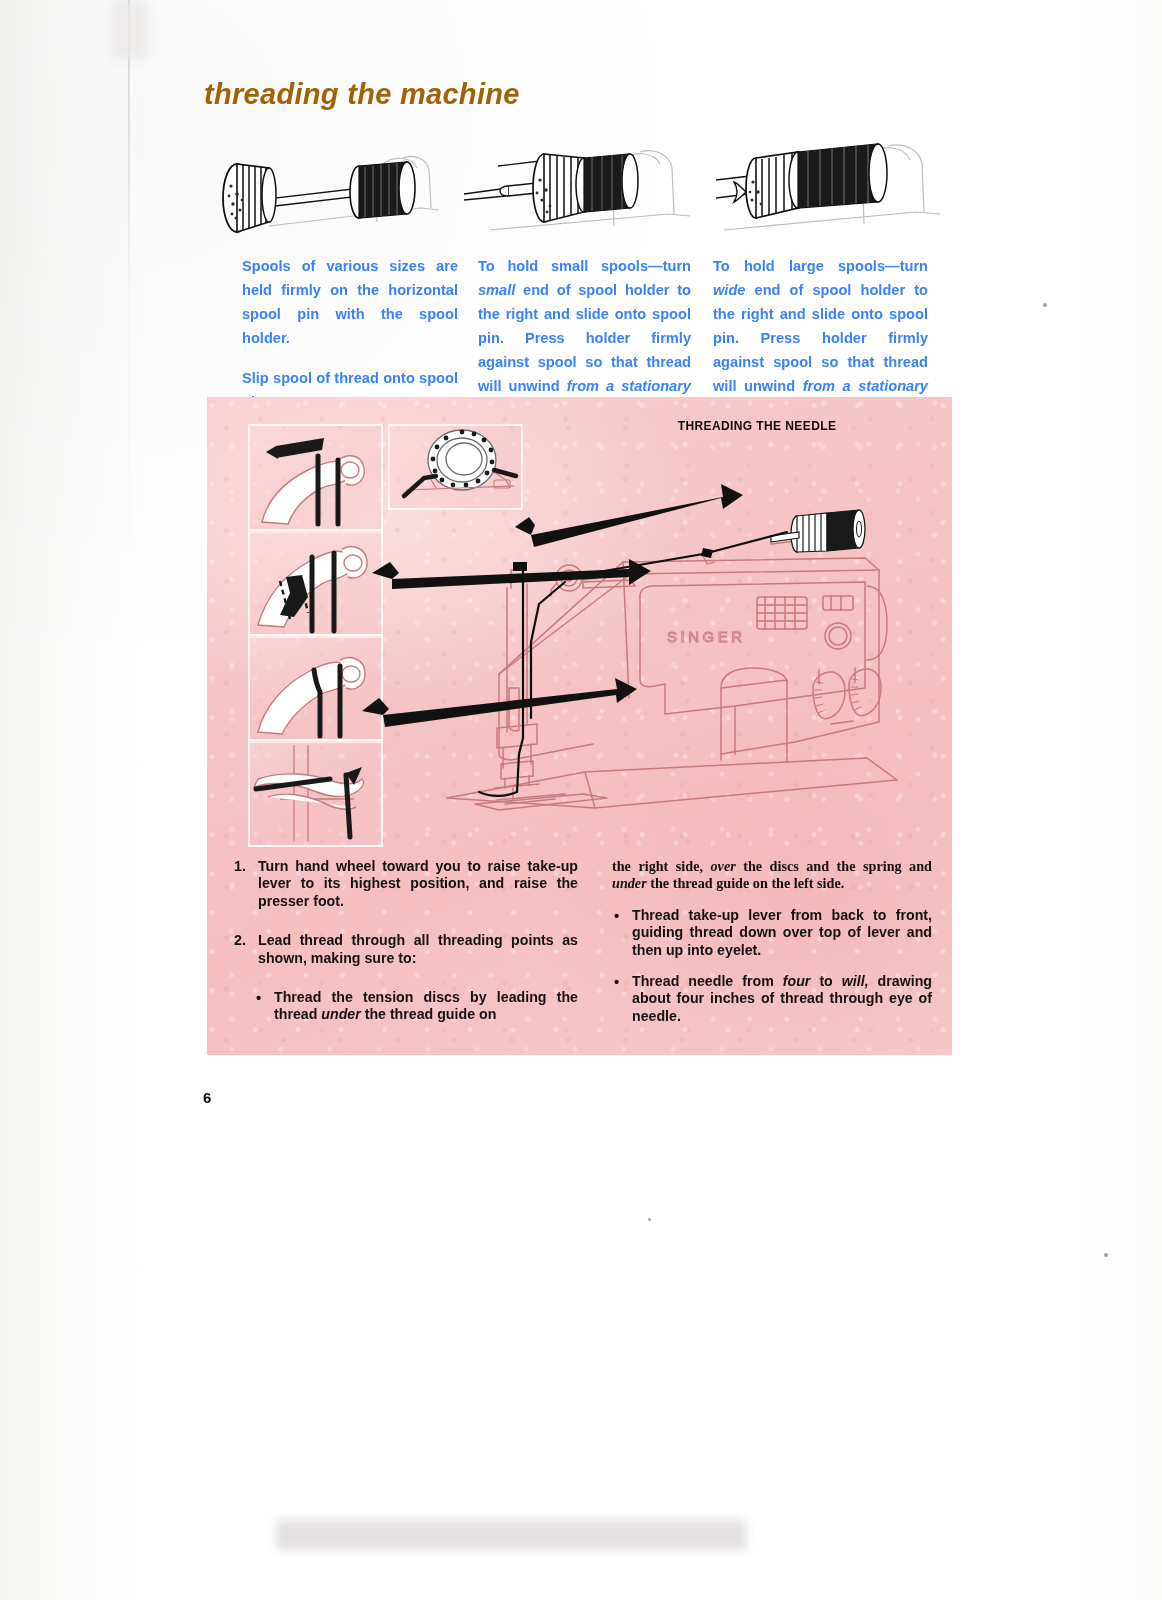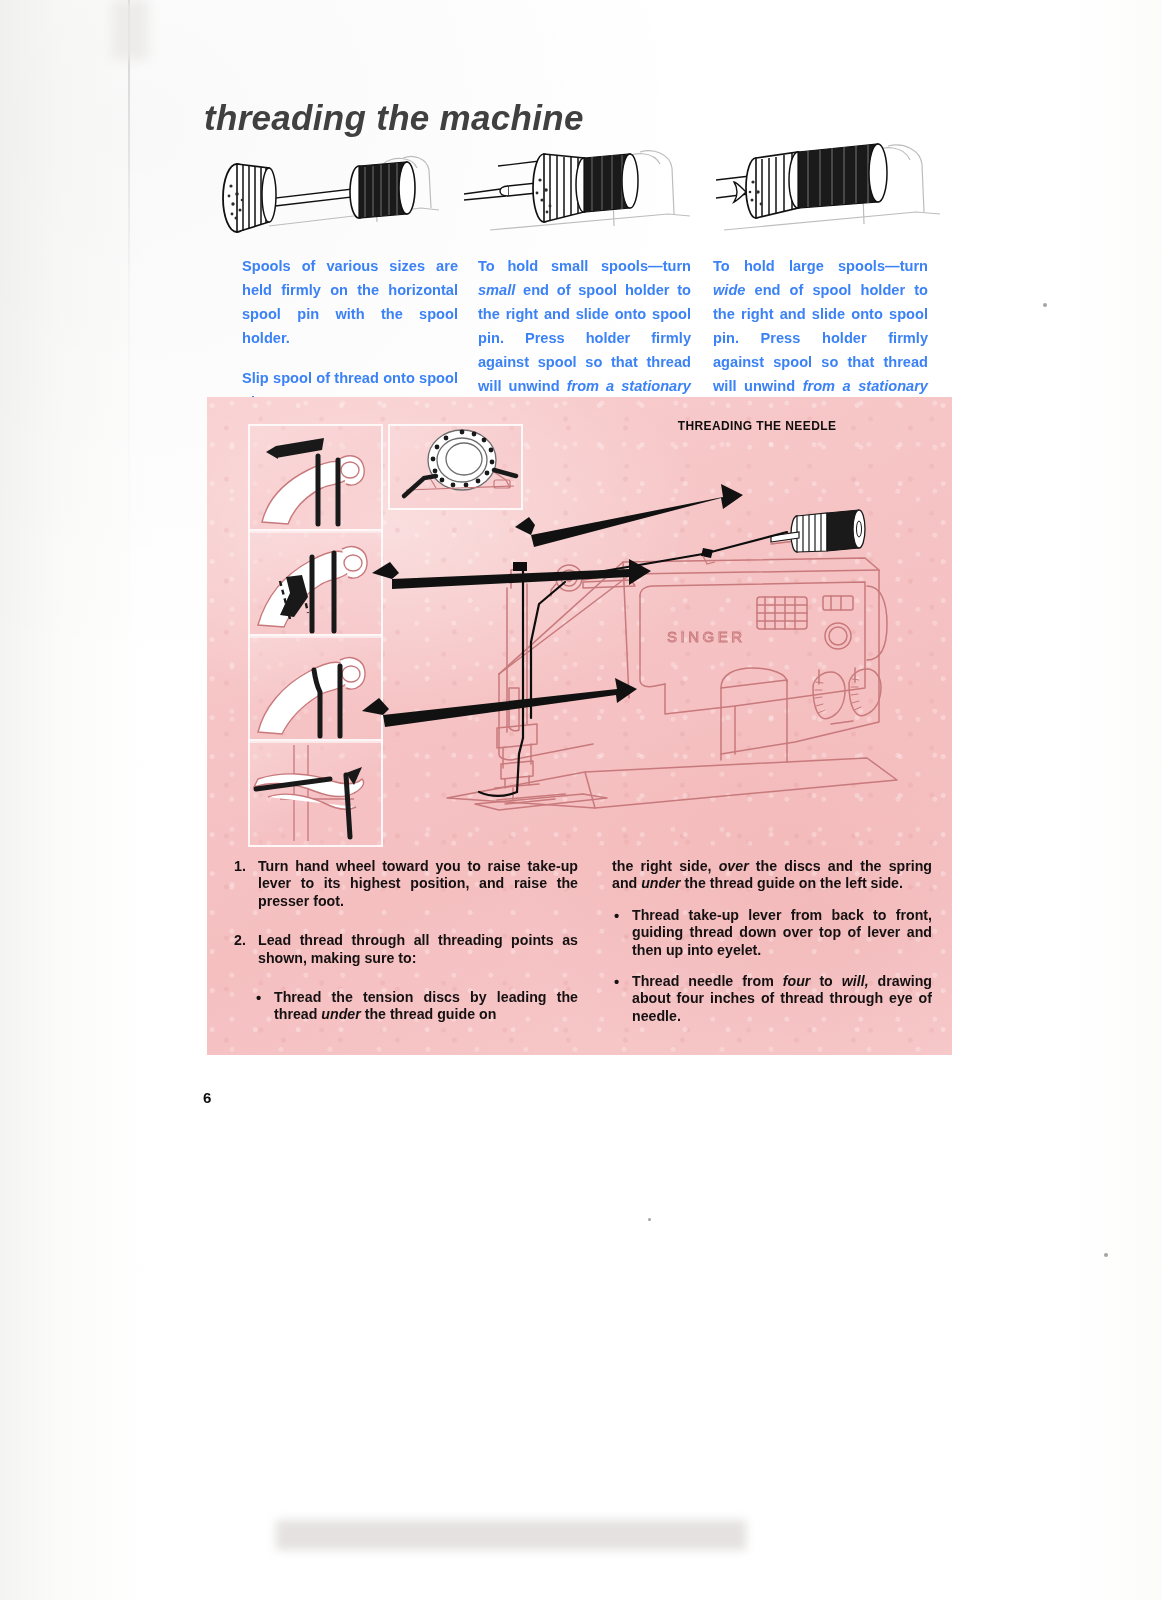--- a/index.html
+++ b/index.html
@@ -45,26 +45,25 @@
     background: rgba(205,200,198,0.55);
     filter: blur(5px);
     pointer-events: none;
   }
 
   
   #doc-title {
     position: absolute;
     left: 204px;
     top: 78px;
-    font-size: 35px;
+    font-size: 29px;
     font-style: italic;
     font-weight: bold;
     letter-spacing: 0.3px;
-    color: #404040;
-    margin-top: 20px;
+    color: #a16207;
   }
 
   
   .spool-row {
     position: absolute;
     left: 207px;
     top: 138px;
     width: 745px;
     height: 110px;
   }
@@ -213,21 +212,21 @@
   .bullet-dot {
     position: absolute;
     left: 22px;
     top: 0;
     font-size: 15px;
     line-height: 17.4px;
   }
   .bullet-item-r { padding-left: 20px; }
   .bullet-item-r .bullet-dot { left: 2px; }
 
-  .cont-para { text-align: justify; margin-bottom: 14px; }
+  .cont-para { text-align: justify; margin-bottom: 14px; font-family: Liberation Serif, serif; }
 
   .instr-col i { font-style: italic; }
 
   
   #page-number {
     position: absolute;
     left: 203px;
     top: 1089px;
     font-size: 15px;
     font-weight: 800;

